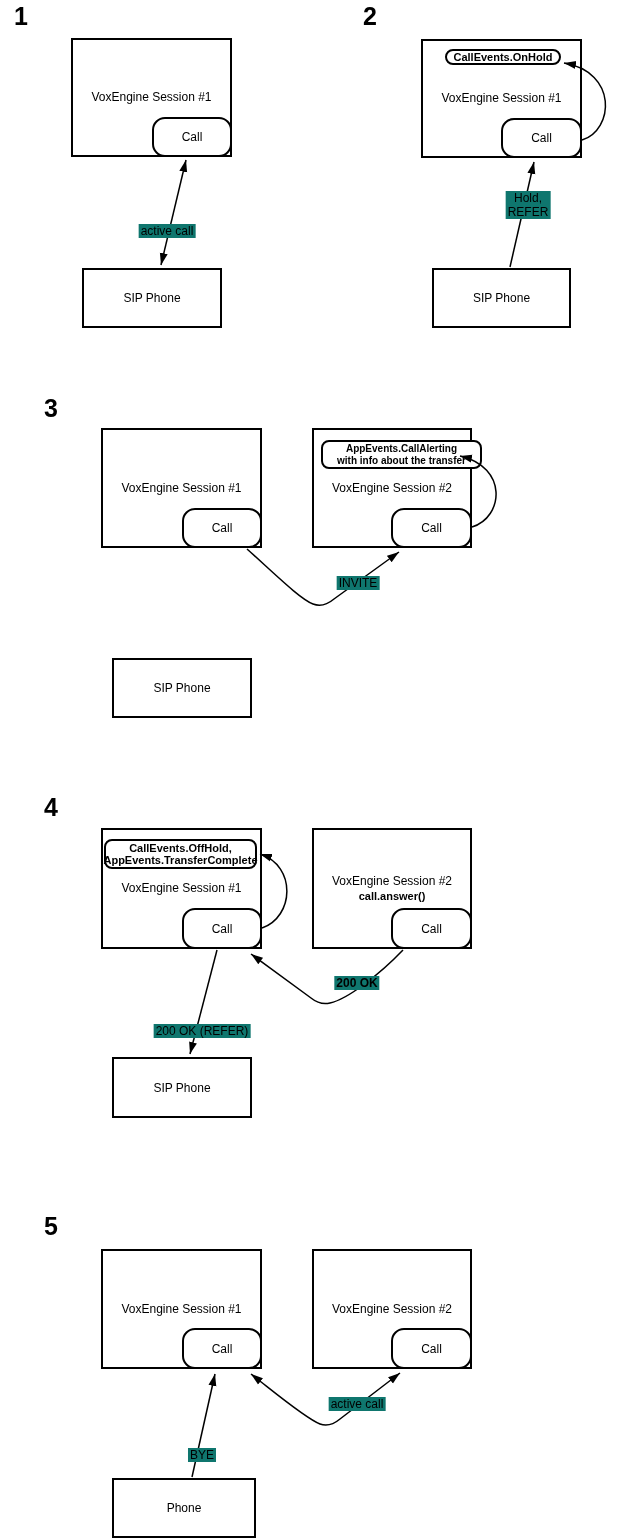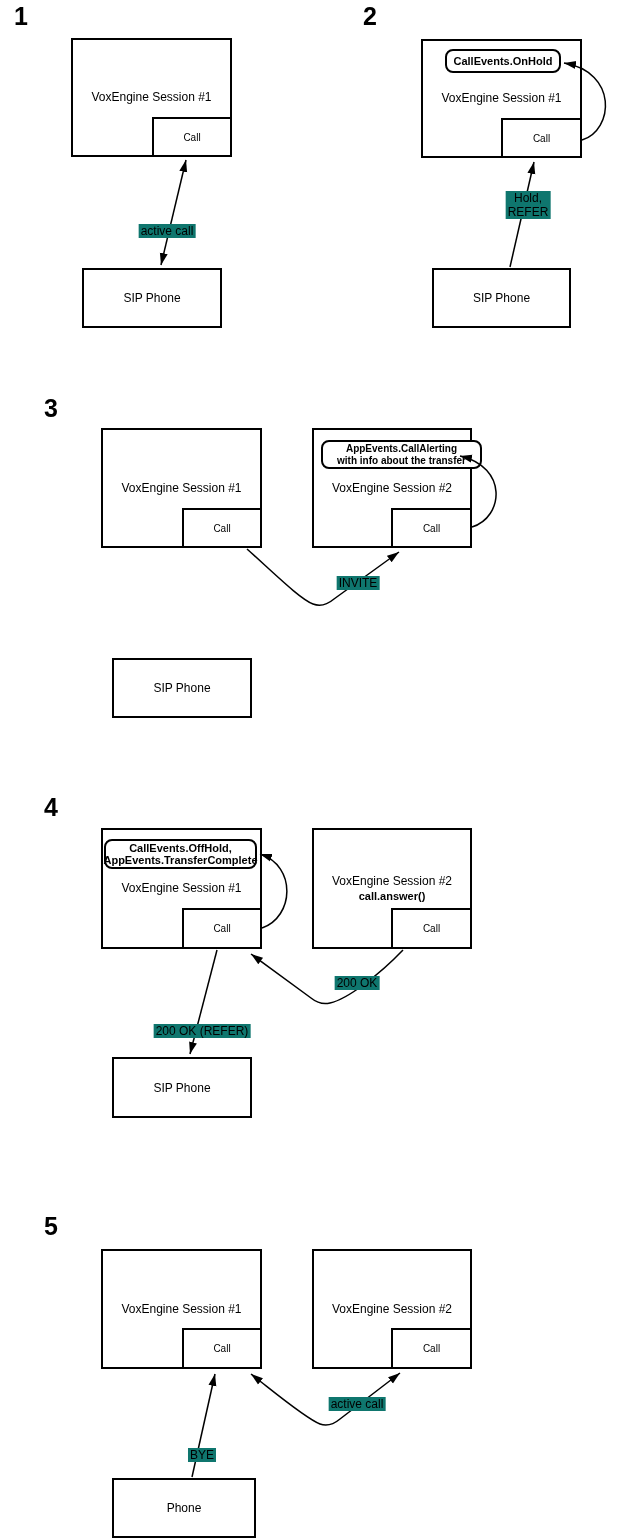--- a/index.html
+++ b/index.html
@@ -26,21 +26,21 @@
     background: #ffffff;
     display: flex;
     align-items: center;
     justify-content: center;
     text-align: center;
     z-index: 1;
   }
   .session { flex-direction: column; z-index: 1; }
   .session .main-label { font-size: 12px; line-height: 15px; }
   .session .sub-label  { font-size: 11px; font-weight: bold; line-height: 14px; }
-  .callbox { z-index: 2; font-size: 10px; }
+  .callbox { z-index: 2; font-size: 12px; border-radius: 13px; }
   .phonebox { font-size: 12px; }
   .event {
     position: absolute;
     box-sizing: border-box;
     border: 2px solid #000000;
     border-radius: 8px;
     background: #ffffff;
     display: flex;
     flex-direction: column;
     align-items: center;
@@ -112,21 +112,21 @@
   </div>
   <div class="arrow-label" style="left:167px; top:231px;">active call</div>
   <div class="box phonebox" style="left:82px; top:268px; width:140px; height:60px;">
     <span>SIP Phone</span>
   </div>
 
   <div class="step-num" style="left:363px; top:4px;">2</div>
   <div class="box session" style="left:421px; top:39px; width:161px; height:119px;">
     <span class="main-label">VoxEngine Session #1</span>
   </div>
-  <div class="event one-line" style="left:445px; top:49px; width:116px; height:24px;">
+  <div class="event one-line" style="left:445px; top:49px; width:116px; height:16px;">
     <span>CallEvents.OnHold</span>
   </div>
   <div class="box callbox" style="left:501px; top:118px; width:81px; height:40px;">
     <span>Call</span>
   </div>
   <div class="arrow-label" style="left:528px; top:205px;">
     <div>Hold,</div>
     <div>REFER</div>
   </div>
   <div class="box phonebox" style="left:432px; top:268px; width:139px; height:60px;">
@@ -167,21 +167,21 @@
     <span>Call</span>
   </div>
   <div class="box session" style="left:312px; top:828px; width:160px; height:121px;">
     <span class="main-label">VoxEngine Session #2</span>
     <span class="sub-label">call.answer()</span>
   </div>
   <div class="box callbox" style="left:391px; top:908px; width:81px; height:41px;">
     <span>Call</span>
   </div>
   <div class="arrow-label" style="left:202px; top:1003px;margin-top:28px;">200 OK (REFER)</div>
-  <div class="arrow-label" style="left:357px; top:983px;">200 OK</div>
+  <div class="arrow-label" style="left:357px; top:983px;font-weight:bold;">200 OK</div>
   <div class="box phonebox" style="left:112px; top:1057px; width:140px; height:61px;">
     <span>SIP Phone</span>
   </div>
 
   <div class="step-num" style="left:44px; top:1214px;">5</div>
   <div class="box session" style="left:101px; top:1249px; width:161px; height:120px;">
     <span class="main-label">VoxEngine Session #1</span>
   </div>
   <div class="box callbox" style="left:182px; top:1328px; width:80px; height:41px;">
     <span>Call</span>

